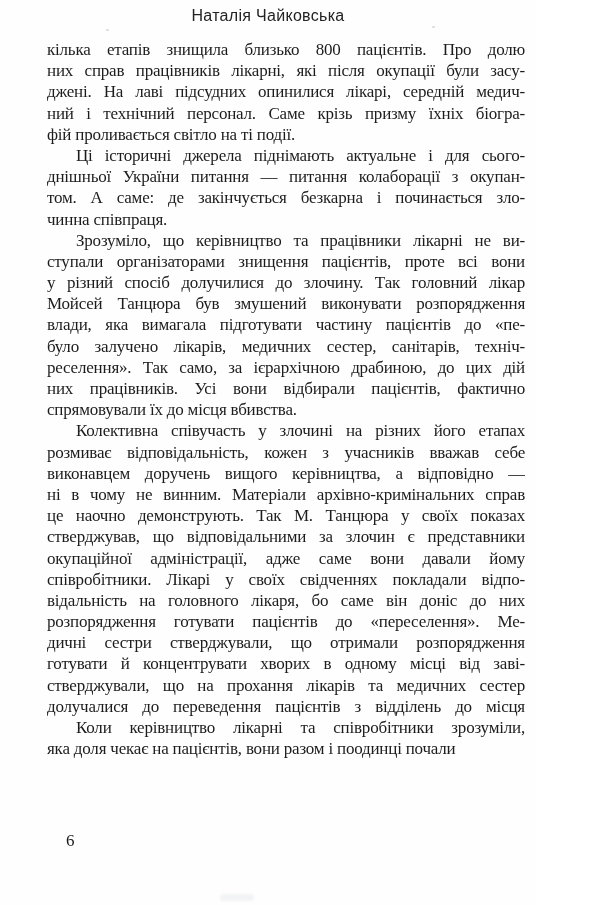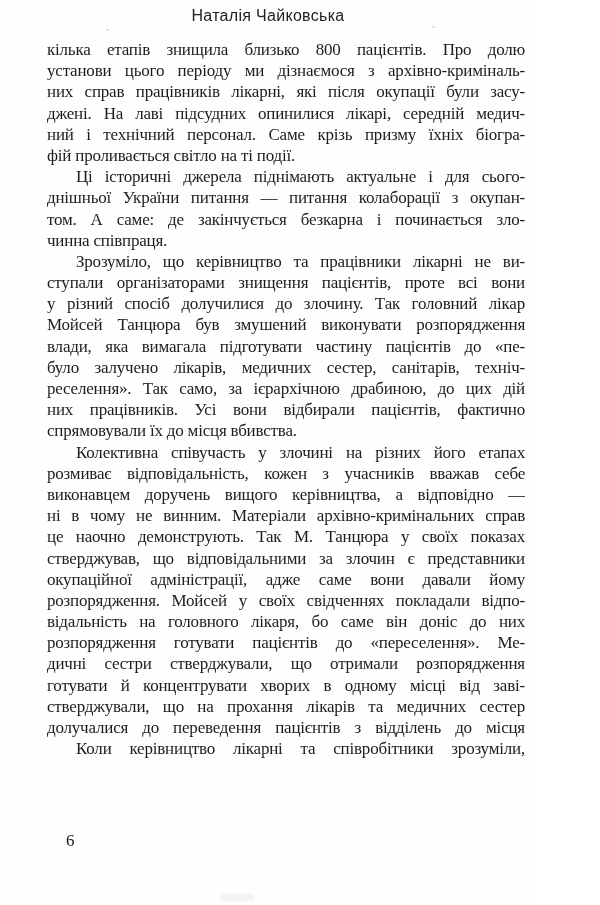--- a/index.html
+++ b/index.html
@@ -81,21 +81,20 @@
 <body>
 
 <div class="page">
   <div class="running-header">Наталія Чайковська</div>
 
   <div class="speck s1"></div>
   <div class="speck s2"></div>
 
   <div class="text-block" id="text-block">
       <div class="line">кілька етапів знищила близько 800 пацієнтів. Про долю</div>
-      <div class="line">установи цього періоду ми дізнаємося з архівно-криміналь-</div>
       <div class="line">них справ працівників лікарні, які після окупації були засу-</div>
       <div class="line">джені. На лаві підсудних опинилися лікарі, середній медич-</div>
       <div class="line">ний і технічний персонал. Саме крізь призму їхніх біогра-</div>
       <div class="line para-last">фій проливається світло на ті події.</div>
       <div class="line indent">Ці історичні джерела піднімають актуальне і для сього-</div>
       <div class="line">днішньої України питання — питання колаборації з окупан-</div>
       <div class="line">том. А саме: де закінчується безкарна і починається зло-</div>
       <div class="line para-last">чинна співпраця.</div>
       <div class="line indent">Зрозуміло, що керівництво та працівники лікарні не ви-</div>
       <div class="line">ступали організаторами знищення пацієнтів, проте всі вони</div>
@@ -106,26 +105,27 @@
       <div class="line">реселення». Так само, за ієрархічною драбиною, до цих дій</div>
       <div class="line">них працівників. Усі вони відбирали пацієнтів, фактично</div>
       <div class="line para-last">спрямовували їх до місця вбивства.</div>
       <div class="line indent">Колективна співучасть у злочині на різних його етапах</div>
       <div class="line">розмиває відповідальність, кожен з учасників вважав себе</div>
       <div class="line">виконавцем доручень вищого керівництва, а відповідно —</div>
       <div class="line">ні в чому не винним. Матеріали архівно-кримінальних справ</div>
       <div class="line">це наочно демонструють. Так М. Танцюра у своїх показах</div>
       <div class="line">стверджував, що відповідальними за злочин є представники</div>
       <div class="line">окупаційної адміністрації, адже саме вони давали йому</div>
-      <div class="line">розпорядження. Мойсей у своїх свідченнях покладали відпо-</div>
+      <div class="line">співробітники. Лікарі у своїх свідченнях покладали відпо-</div>
       <div class="line">відальність на головного лікаря, бо саме він доніс до них</div>
       <div class="line">розпорядження готувати пацієнтів до «переселення». Ме-</div>
       <div class="line">дичні сестри стверджували, що отримали розпорядження</div>
       <div class="line">готувати й концентрувати хворих в одному місці від заві-</div>
       <div class="line">стверджували, що на прохання лікарів та медичних сестер</div>
       <div class="line">долучалися до переведення пацієнтів з відділень до місця</div>
       <div class="line indent">Коли керівництво лікарні та співробітники зрозуміли,</div>
+      <div class="line para-last">яка доля чекає на пацієнтів, вони разом і поодинці почали</div>
     </div>
 
   <div class="page-number">6</div>
 
   <div class="smudge"></div>
 </div>
 
 </body></html>

